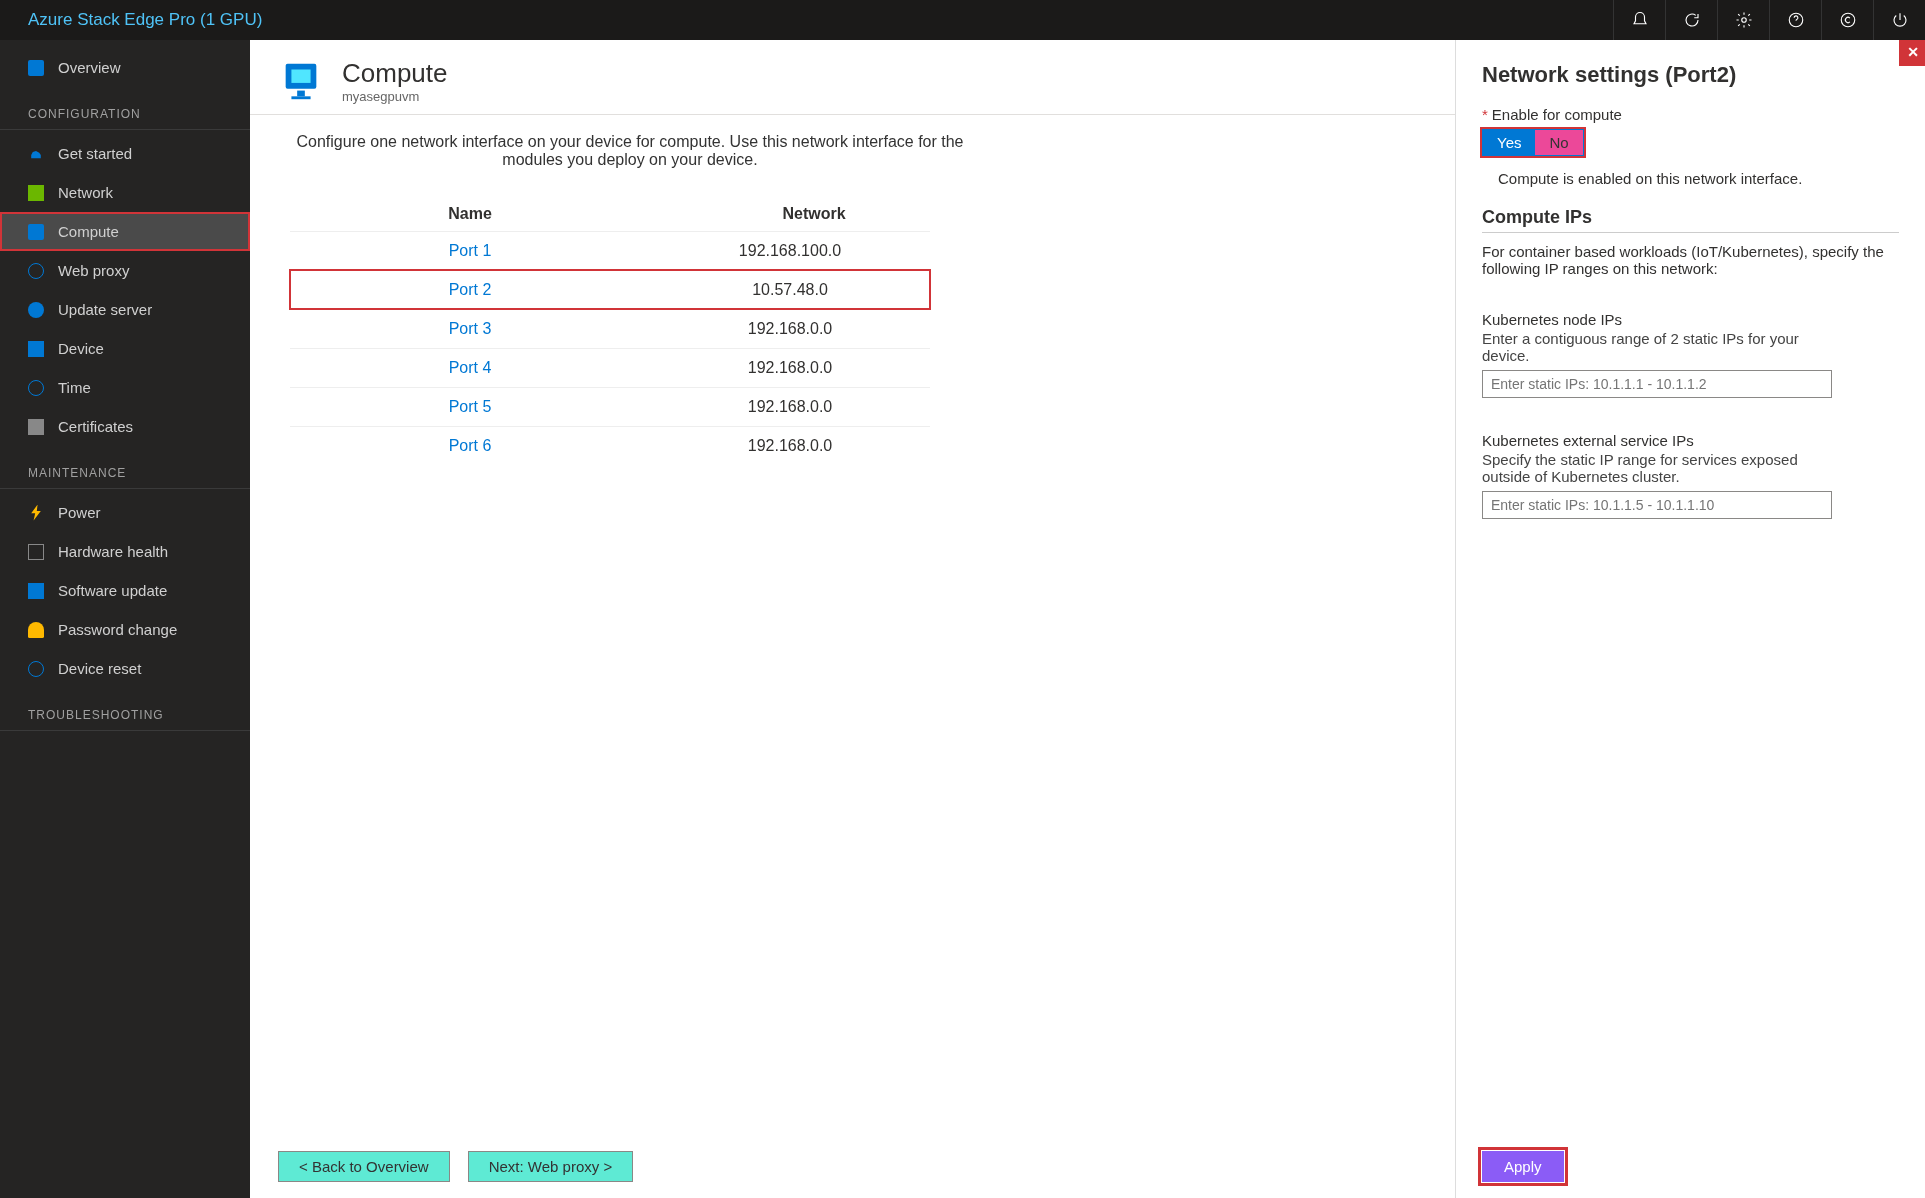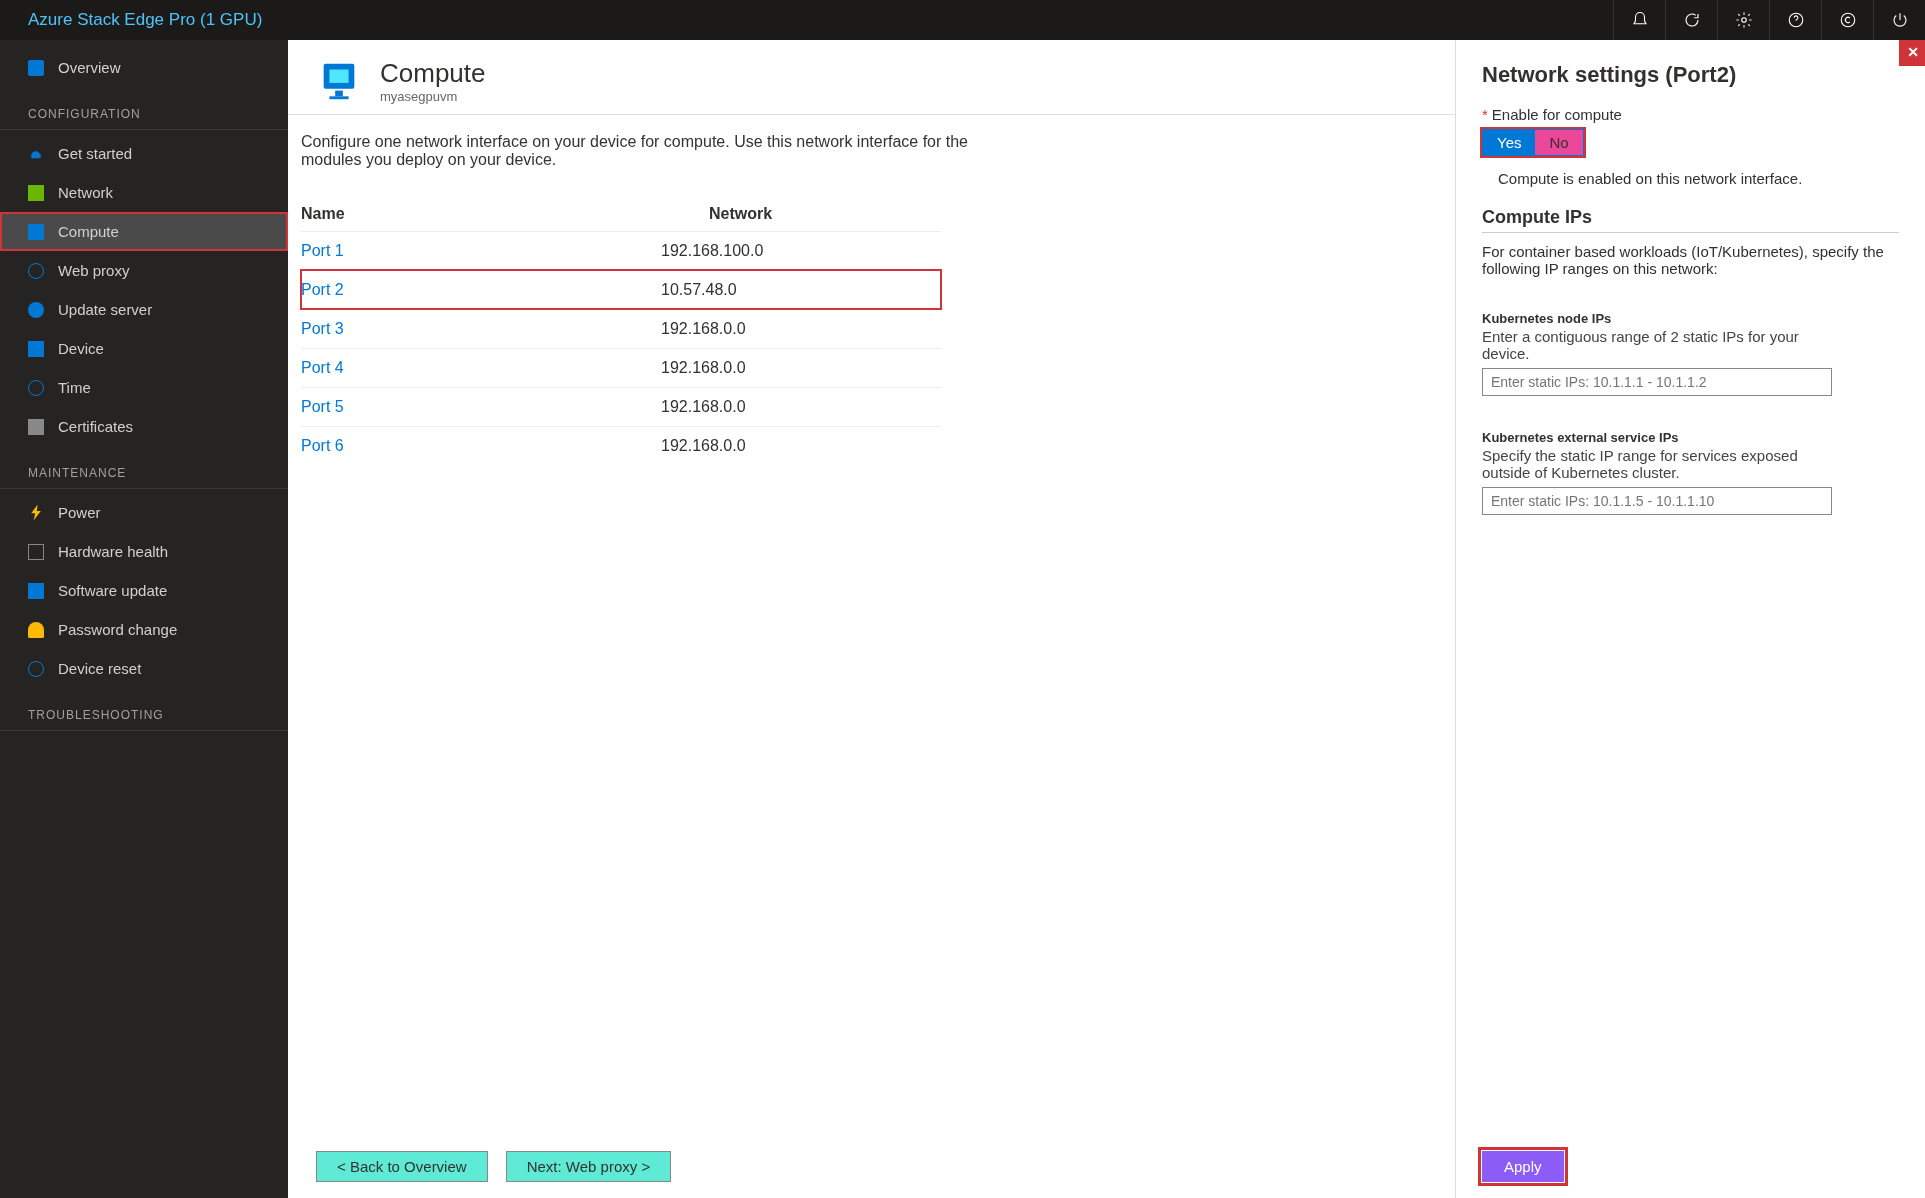--- a/index.html
+++ b/index.html
@@ -8,34 +8,34 @@
 
 .topbar { height: 40px; background: #1b1a19; display: flex; align-items: center; justify-content: space-between; padding: 0 0 0 28px; }
 .topbar-title { color: #4fc3f7; font-size: 17px; font-weight: 400; }
 .topbar-icons { display: flex; height: 100%; }
 .topbar-icon { width: 52px; display: flex; align-items: center; justify-content: center; color: #fff; cursor: pointer; border-left: 1px solid #333; }
 .topbar-icon svg { width: 18px; height: 18px; stroke: #fff; fill: none; }
 
 .layout { display: flex; height: calc(100vh - 40px); }
 
 
-.sidebar { width: 288px; background: #252423; color: #d0d0d0; overflow-y: auto; padding-top: 8px; flex-shrink: 0; }
+.sidebar { width: 250px; background: #252423; color: #d0d0d0; overflow-y: auto; padding-top: 8px; flex-shrink: 0; }
 .nav-section-header { font-size: 12px; letter-spacing: 1px; color: #a0a0a0; padding: 20px 28px 8px; border-bottom: 1px solid #3a3a3a; margin-bottom: 4px; }
 .nav-item { display: flex; align-items: center; padding: 11px 28px; cursor: pointer; font-size: 15px; gap: 14px; }
 .nav-item.selected { background: #4a4a4a; outline: 2px solid #d13438; outline-offset: -2px; }
 .nav-icon { width: 16px; height: 16px; display: inline-block; flex-shrink: 0; }
 
 
 .main { flex: 1; display: flex; flex-direction: column; overflow: hidden; position: relative; }
 .main-header { display: flex; align-items: flex-start; gap: 18px; padding: 18px 28px 10px; border-bottom: 1px solid #e1dfdd; }
 .main-header-icon { width: 46px; height: 46px; color: #0078d4; }
 .main-header-icon svg { width: 100%; height: 100%; }
 .main-title { font-size: 26px; font-weight: 400; }
 .main-subtitle { font-size: 13px; color: #666; }
-.main-body { padding: 18px 13px; flex: 1; overflow-y: auto; }
+.main-body { padding: 18px 40px; flex: 1; overflow-y: auto; text-align: center; }
 .main-desc { font-size: 16px; color: #333; margin-bottom: 28px; max-width: 680px; }
 .port-table { width: 640px; }
 .port-header { display: flex; font-weight: 700; font-size: 16px; padding: 8px 0; gap: 48px; }
 .port-row { display: flex; padding: 10px 0; border-top: 1px solid #eee; font-size: 16px; }
 .port-row.hl { outline: 2px solid #d13438; outline-offset: -1px; }
 .col-name { width: 360px; color: #0078d4; cursor: pointer; }
 .port-header .col-name { color: #323130; cursor: default; }
 .col-net { flex: 1; }
 .footer-nav { padding: 16px 28px; display: flex; gap: 18px; }
 .nav-btn { border: 1px solid #8a8886; background: #5eead4; padding: 6px 20px; font-size: 15px; cursor: pointer; color:#333; }
@@ -47,21 +47,21 @@
 .panel-title { font-size: 22px; font-weight: 600; margin-bottom: 18px; }
 .field-label { font-size: 15px; margin-bottom: 6px; }
 .req-star { color: #d13438; margin-right: 4px; }
 .toggle { display: inline-flex; border: 1px solid #0078d4; outline: 2px solid #d13438; }
 .toggle-opt { padding: 4px 14px; font-size: 15px; cursor: pointer; background:#ec4899; color:#333;}
 .toggle-opt.active { background: #0078d4; color: #fff; }
 .help-text { font-size: 15px; margin: 14px 16px 20px; }
 .sub-title { font-size: 18px; font-weight: 600; border-bottom: 1px solid #ccc; padding-bottom: 4px; margin-bottom: 10px; }
 .panel-desc { font-size: 15px; margin-bottom: 18px; }
 .field-block { margin-bottom: 18px; }
-.field-head { font-weight: 700; font-size: 13px; margin-bottom: 2px; margin-top: 34px; }
+.field-head { font-weight: 400; font-size: 15px; margin-bottom: 2px; margin-top: 34px; }
 .field-sub { font-size: 15px; color: #444; margin-bottom: 6px; max-width: 340px; }
 .text-input { width: 350px; border: 1px solid #8a8886; padding: 5px 8px; font-size: 14px; font-family: inherit; }
 .panel-footer { padding: 16px 26px; }
 .apply-btn { background: #8b5cf6; color: #fff; border: none; padding: 7px 22px; font-size: 15px; cursor: pointer; outline: 3px solid #d13438; outline-offset: 1px; }
 </style>
 </head>
 <body>
 
 <div class="topbar">
   <div class="topbar-title">Azure Stack Edge Pro (1 GPU)</div>

